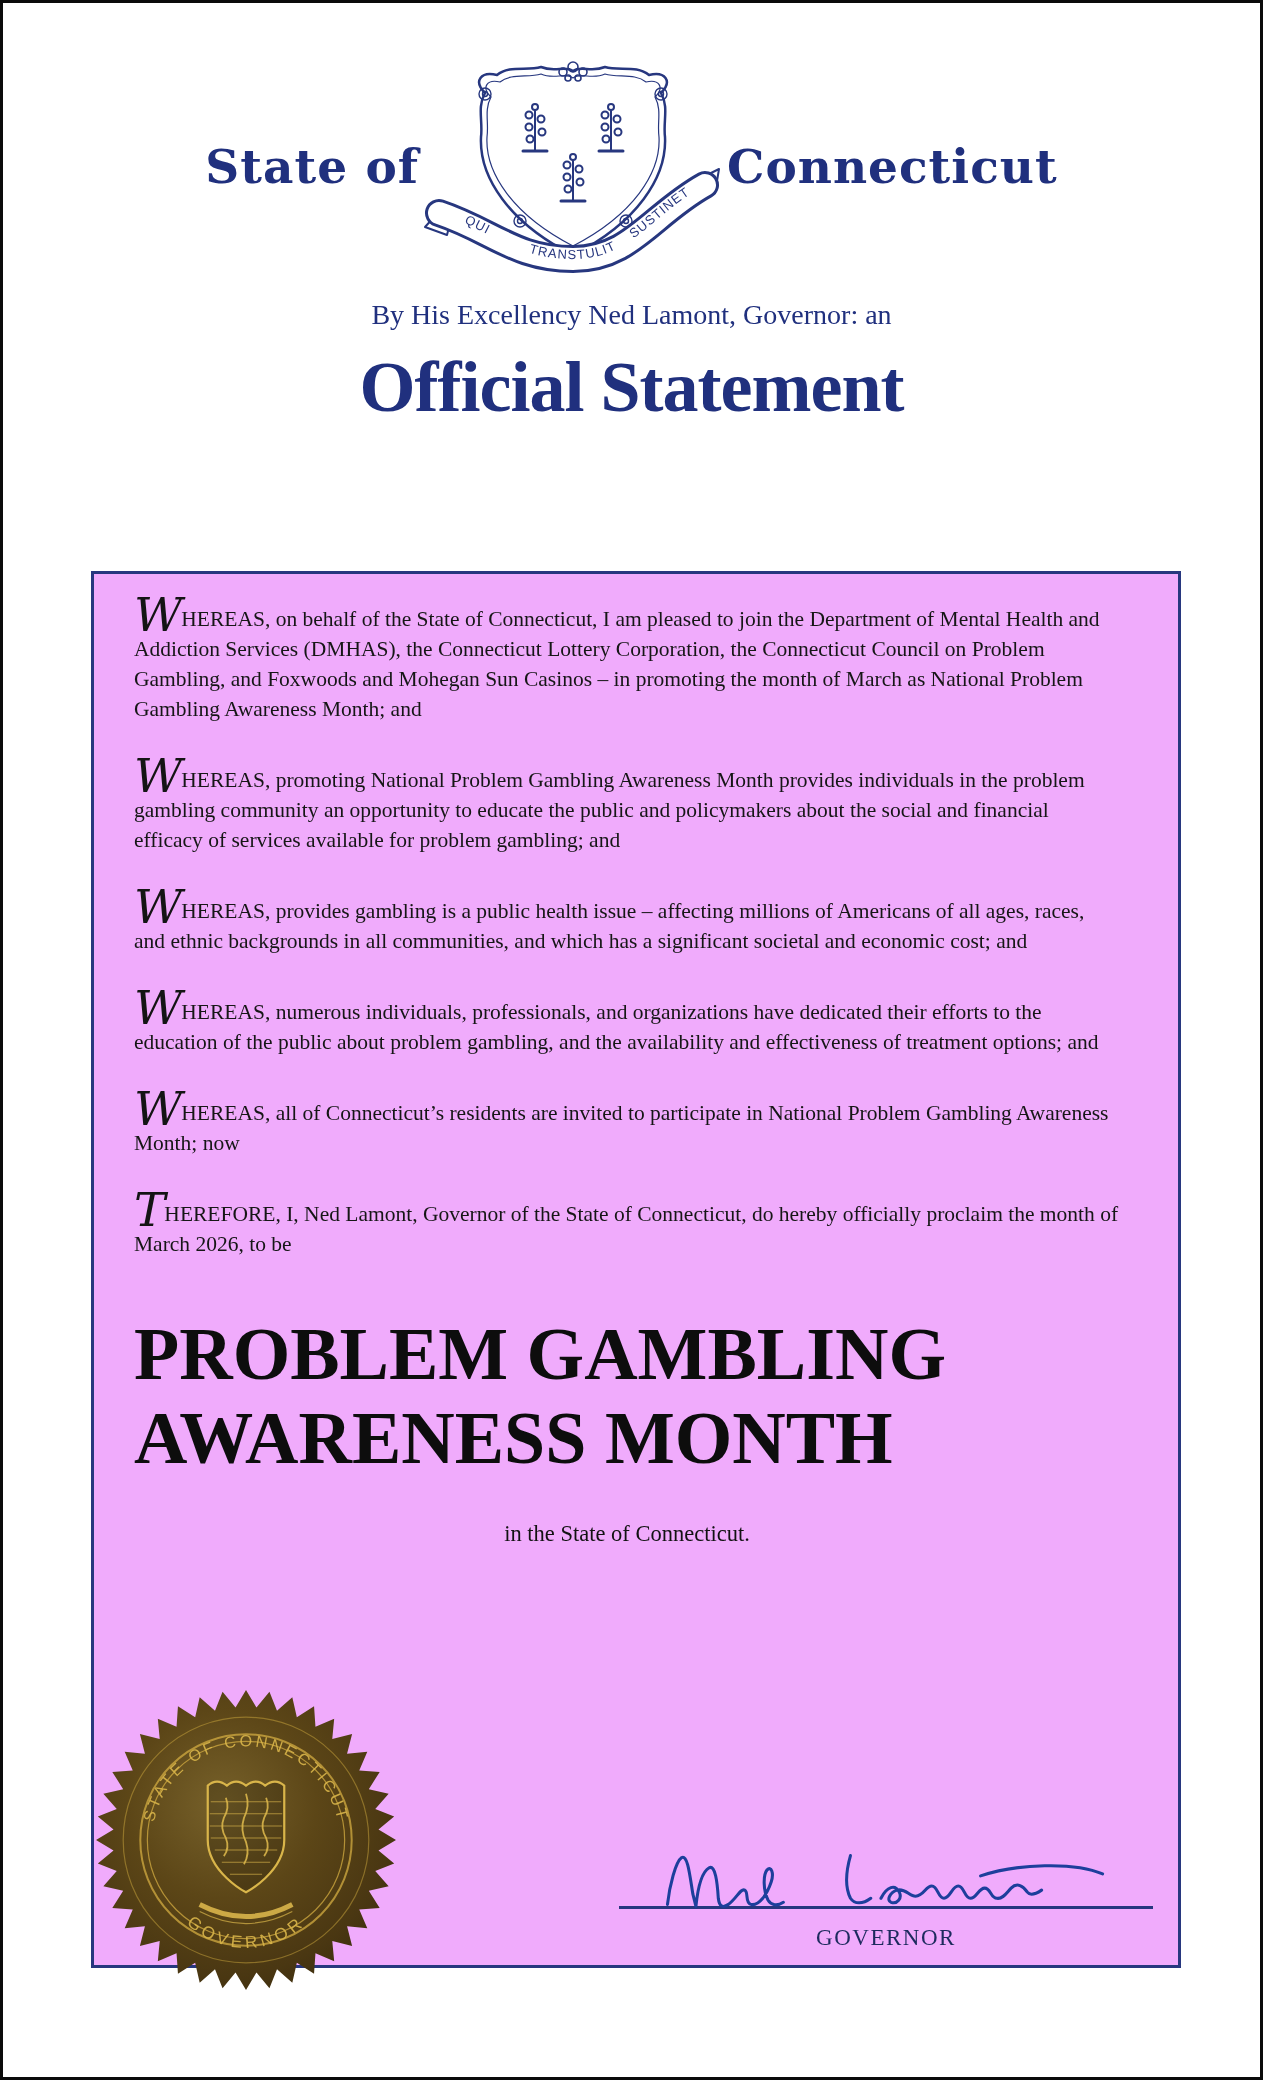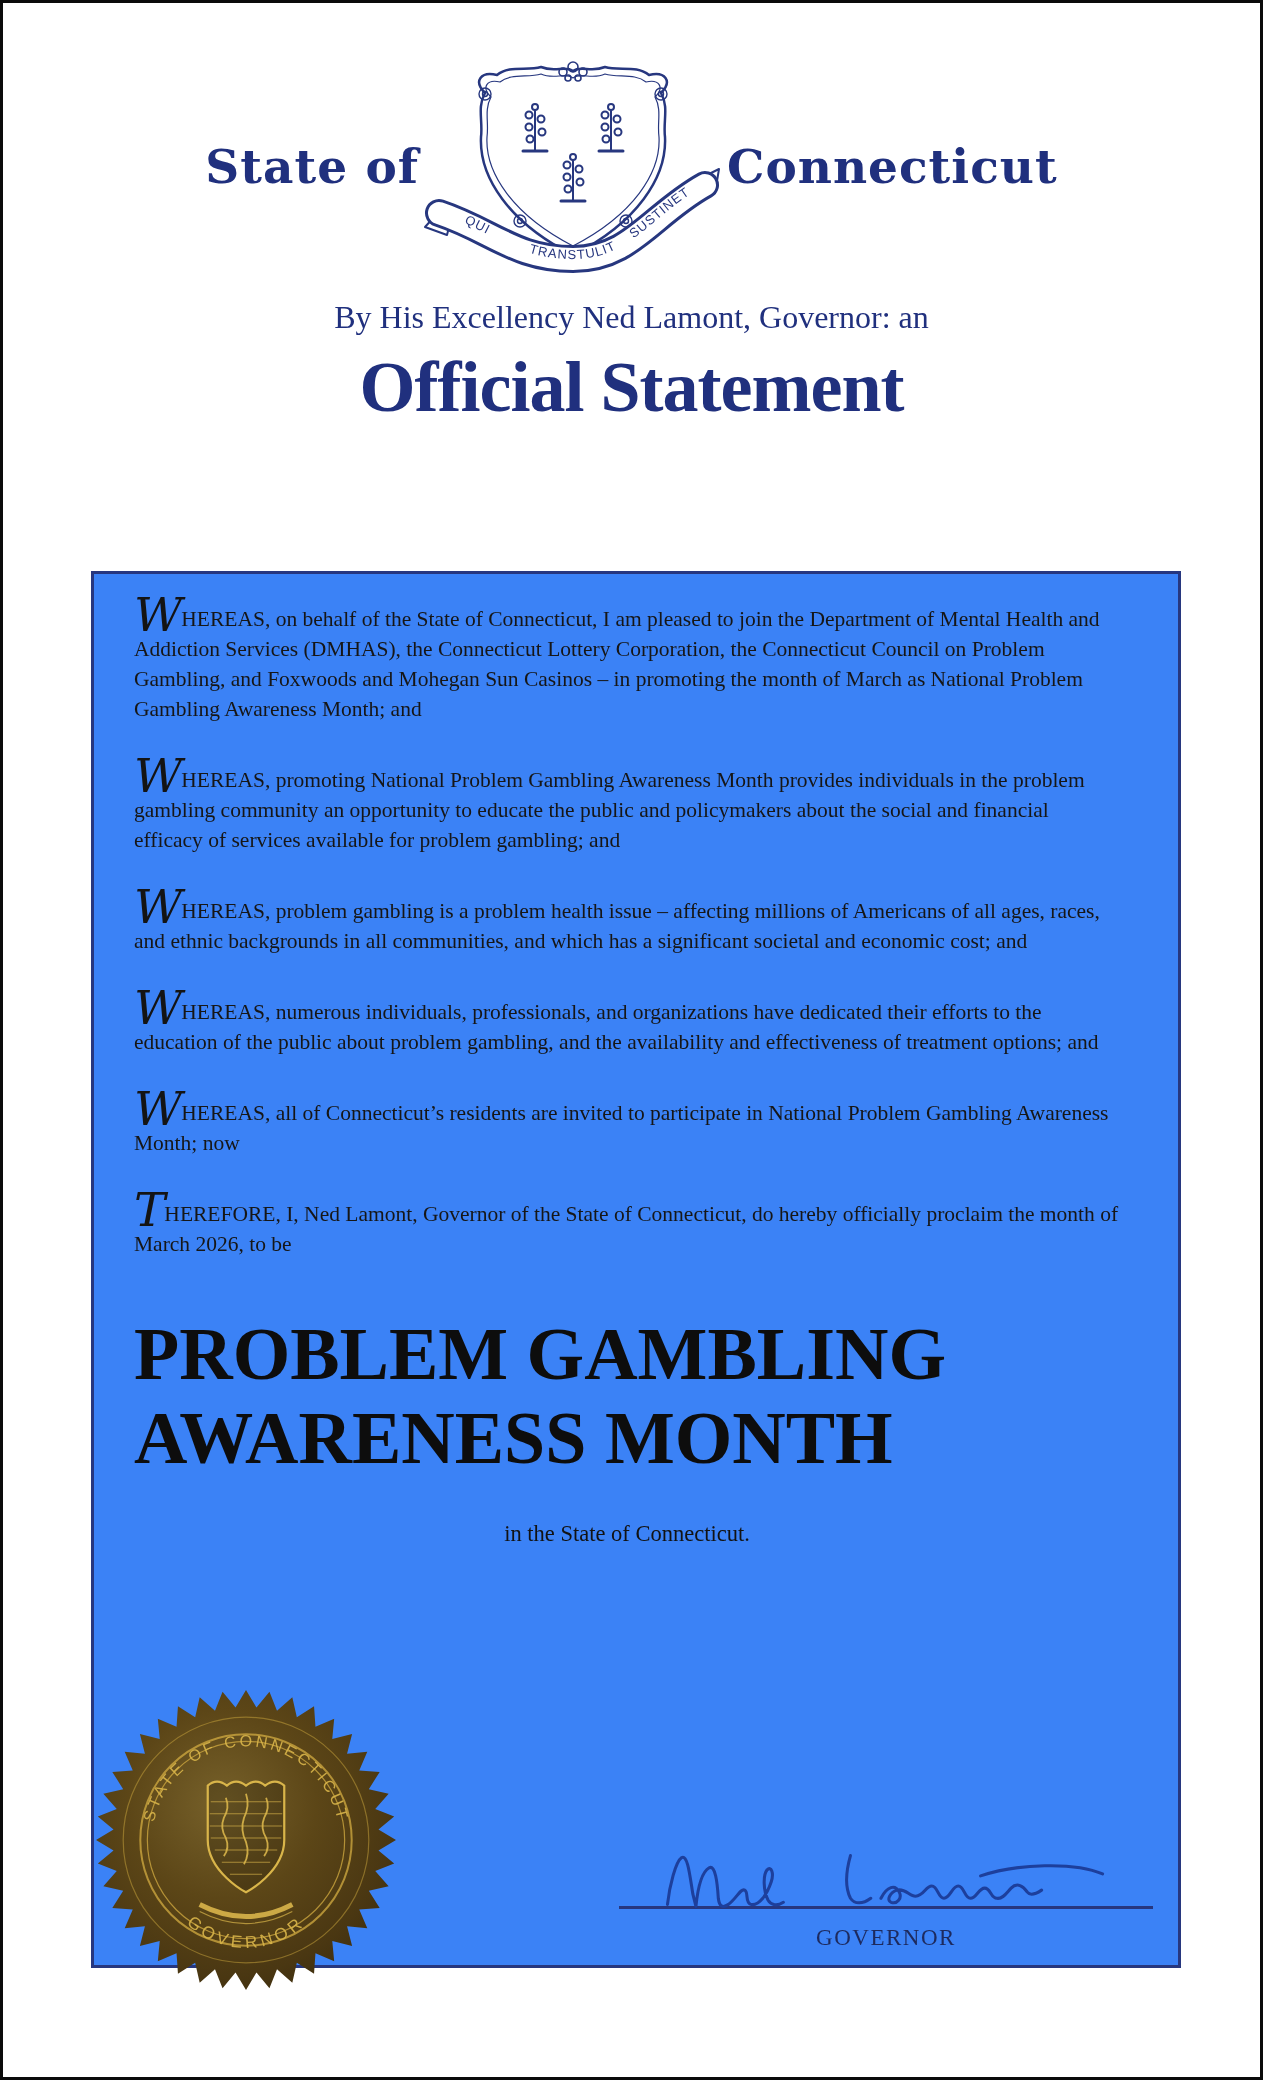--- a/index.html
+++ b/index.html
@@ -9,26 +9,26 @@
     font-family:"Liberation Serif",serif;color:#161616;
   }
   
   .arms-row{position:absolute;top:56px;left:0;right:0;display:flex;justify-content:center;align-items:flex-start;gap:4px;}
   .side-name{
     font-family:"DejaVu Serif",serif;font-weight:bold;color:#20307e;
     font-size:47px;margin-top:80px;letter-spacing:1px;white-space:nowrap;
   }
   .arms-svg{width:300px;height:238px;display:block;}
   
-  .byline{position:absolute;top:297px;left:0;width:100%;text-align:center;color:#20307e;font-size:32px;line-height:1.1;}
+  .byline{position:absolute;top:297px;left:0;width:100%;text-align:center;color:#20307e;font-size:28px;line-height:1.1;}
   .main-title{position:absolute;top:345px;left:0;width:100%;text-align:center;color:#20307e;font-size:72px;font-weight:bold;letter-spacing:-1px;line-height:1.1;}
   
   .box{
     position:absolute;left:88px;top:568px;width:1090px;height:1397px;
-    border:3px solid #27377f;box-sizing:border-box;background:#3b82f6;
+    border:3px solid #27377f;box-sizing:border-box;background:#f0abfc;
     padding:26px 58px 0 40px;
   }
   p.clause{font-size:21.5px;line-height:30px;margin:0 0 37px 0;}
   .initial{
     font-family:"DejaVu Serif",serif;font-style:italic;font-weight:normal;
     font-size:47px;line-height:30px;vertical-align:-5px;letter-spacing:-2px;margin-right:1px;color:#141414;
   }
   .proc{
     text-align:left;margin-top:54px;font-weight:bold;font-size:74px;
     line-height:1.13;color:#0d0d0d;letter-spacing:0px;
@@ -138,21 +138,21 @@
 
   <div class="byline">By His Excellency Ned Lamont, Governor: an</div>
   <div class="main-title">Official Statement</div>
 
   <div class="box">
 
     <p class="clause"><span class="initial">W</span><span>HEREAS, on behalf of the State of Connecticut, I am pleased to join the Department of Mental Health and Addiction Services (DMHAS), the Connecticut Lottery Corporation, the Connecticut Council on Problem Gambling, and Foxwoods and Mohegan Sun Casinos – in promoting the month of March as National Problem Gambling Awareness Month; and</span></p>
 
     <p class="clause"><span class="initial">W</span><span>HEREAS, promoting National Problem Gambling Awareness Month provides individuals in the problem gambling community an opportunity to educate the public and policymakers about the social and financial efficacy of services available for problem gambling; and</span></p>
 
-    <p class="clause"><span class="initial">W</span><span>HEREAS, problem gambling is a problem health issue – affecting millions of Americans of all ages, races, and ethnic backgrounds in all communities, and which has a significant societal and economic cost; and</span></p>
+    <p class="clause"><span class="initial">W</span><span>HEREAS, provides gambling is a public health issue – affecting millions of Americans of all ages, races, and ethnic backgrounds in all communities, and which has a significant societal and economic cost; and</span></p>
 
 
     <p class="clause"><span class="initial">W</span><span>HEREAS, numerous individuals, professionals, and organizations have dedicated their efforts to the education of the public about problem gambling, and the availability and effectiveness of treatment options; and</span></p>
 
     <p class="clause"><span class="initial">W</span><span>HEREAS, all of Connecticut’s residents are invited to participate in National Problem Gambling Awareness Month; now</span></p>
 
     <p class="clause" style="margin-bottom:0"><span class="initial">T</span><span>HEREFORE, I, Ned Lamont, Governor of the State of Connecticut, do hereby officially proclaim the month of March 2026, to be</span></p>
 
     <div class="proc">
       <div>PROBLEM GAMBLING</div>

